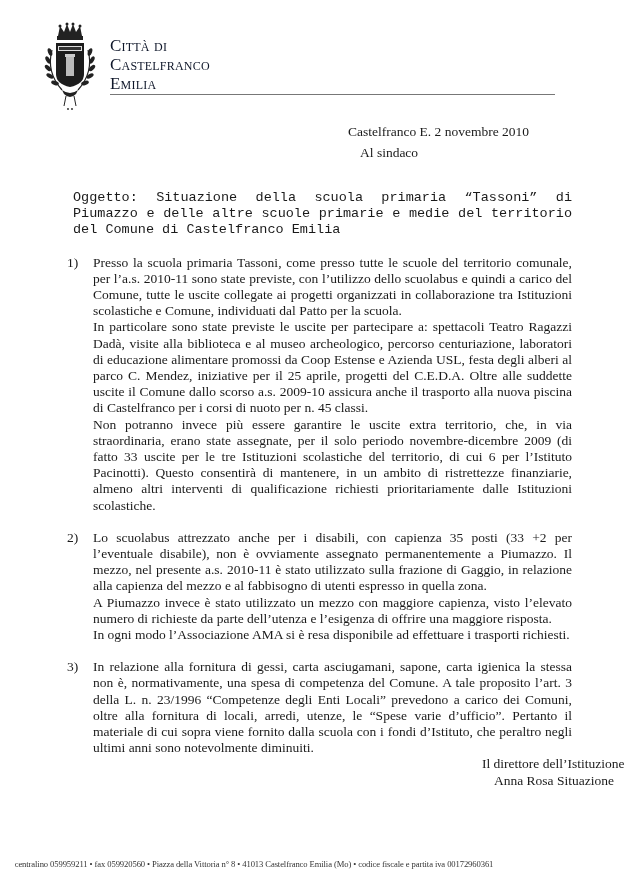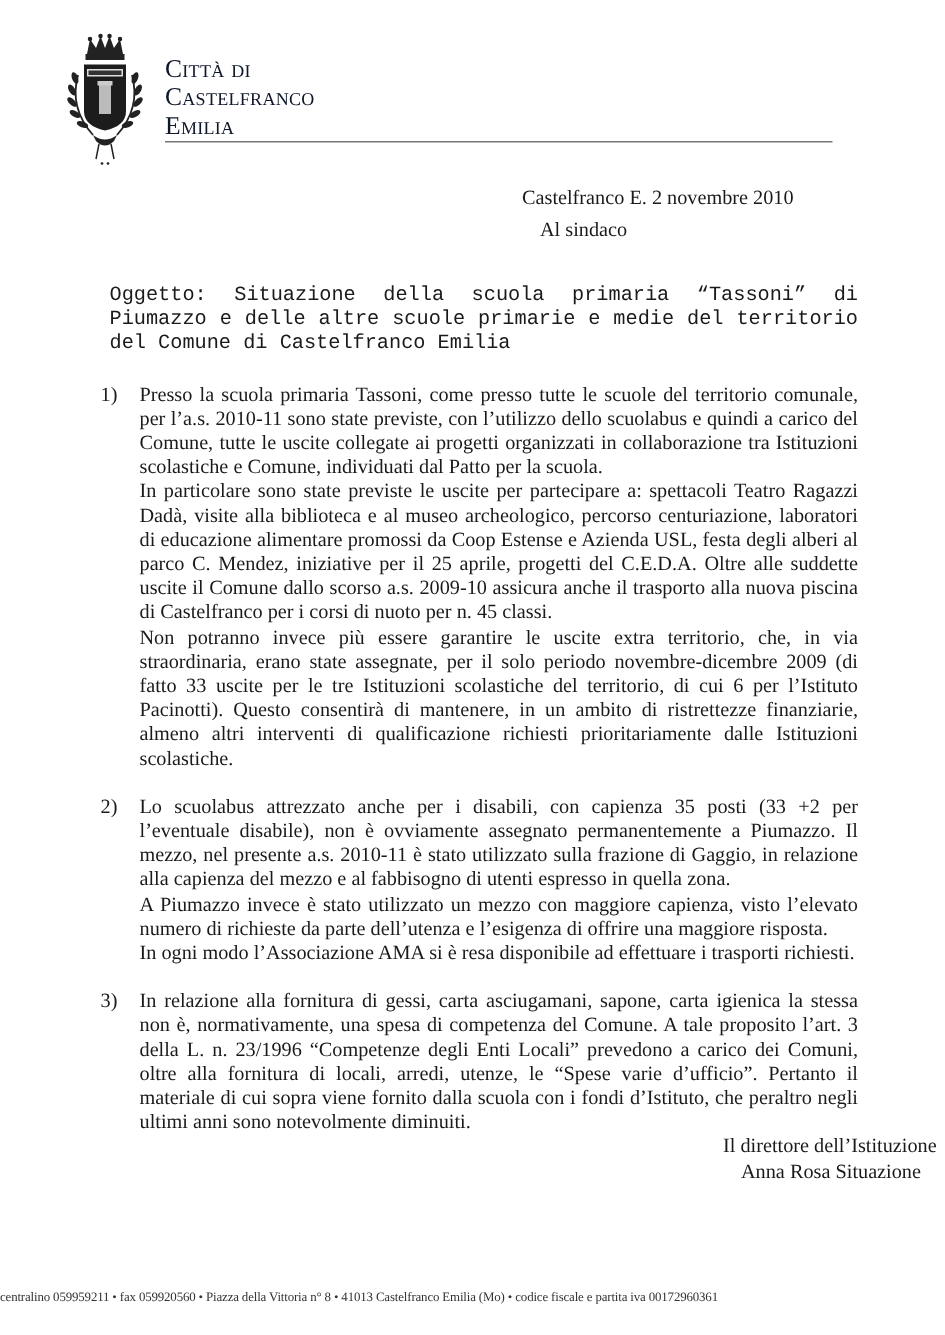--- a/index.html
+++ b/index.html
@@ -19,21 +19,21 @@
   .prot { margin: 0; }
   .subject { margin: 0 0 16px 16px; text-align: justify; font-family: Liberation Mono, monospace; }
   .intro { margin: 0; }
   ol.items { margin: 0; padding: 0; list-style: none; }
   ol.items li { position: relative; padding-left: 26px; margin-left: 10px; text-align: justify; }
   ol.items li .num { position: absolute; left: 0; top: 0; }
   ol.items li p { margin: 0; font-family: Liberation Serif, serif; }
   .gap { height: 16px; }
   .signature { position: absolute; left: 438px; top: 756px; font-size: 13.5px; line-height: 16.5px; margin-left: 44px; }
   .signature .name { padding-left: 12px; }
-  .footer { position: absolute; left: 0; width: 508px; top: 859px; text-align: left;
+  .footer { position: absolute; left: 0; width: 508px; top: 859px; text-align: center;
             font-size: 8.6px; color: #333; letter-spacing: -0.1px; }
 </style>
 </head>
 <body>
 
 <div class="letterhead">
   <svg class="logo" viewBox="0 0 60 90">
 
     <path d="M18 14 L20 4 L24 10 L27 2 L30 10 L33 2 L36 10 L40 4 L42 14 Z" fill="#222"></path>
     <rect x="17" y="14" width="26" height="4" fill="#222"></rect>

